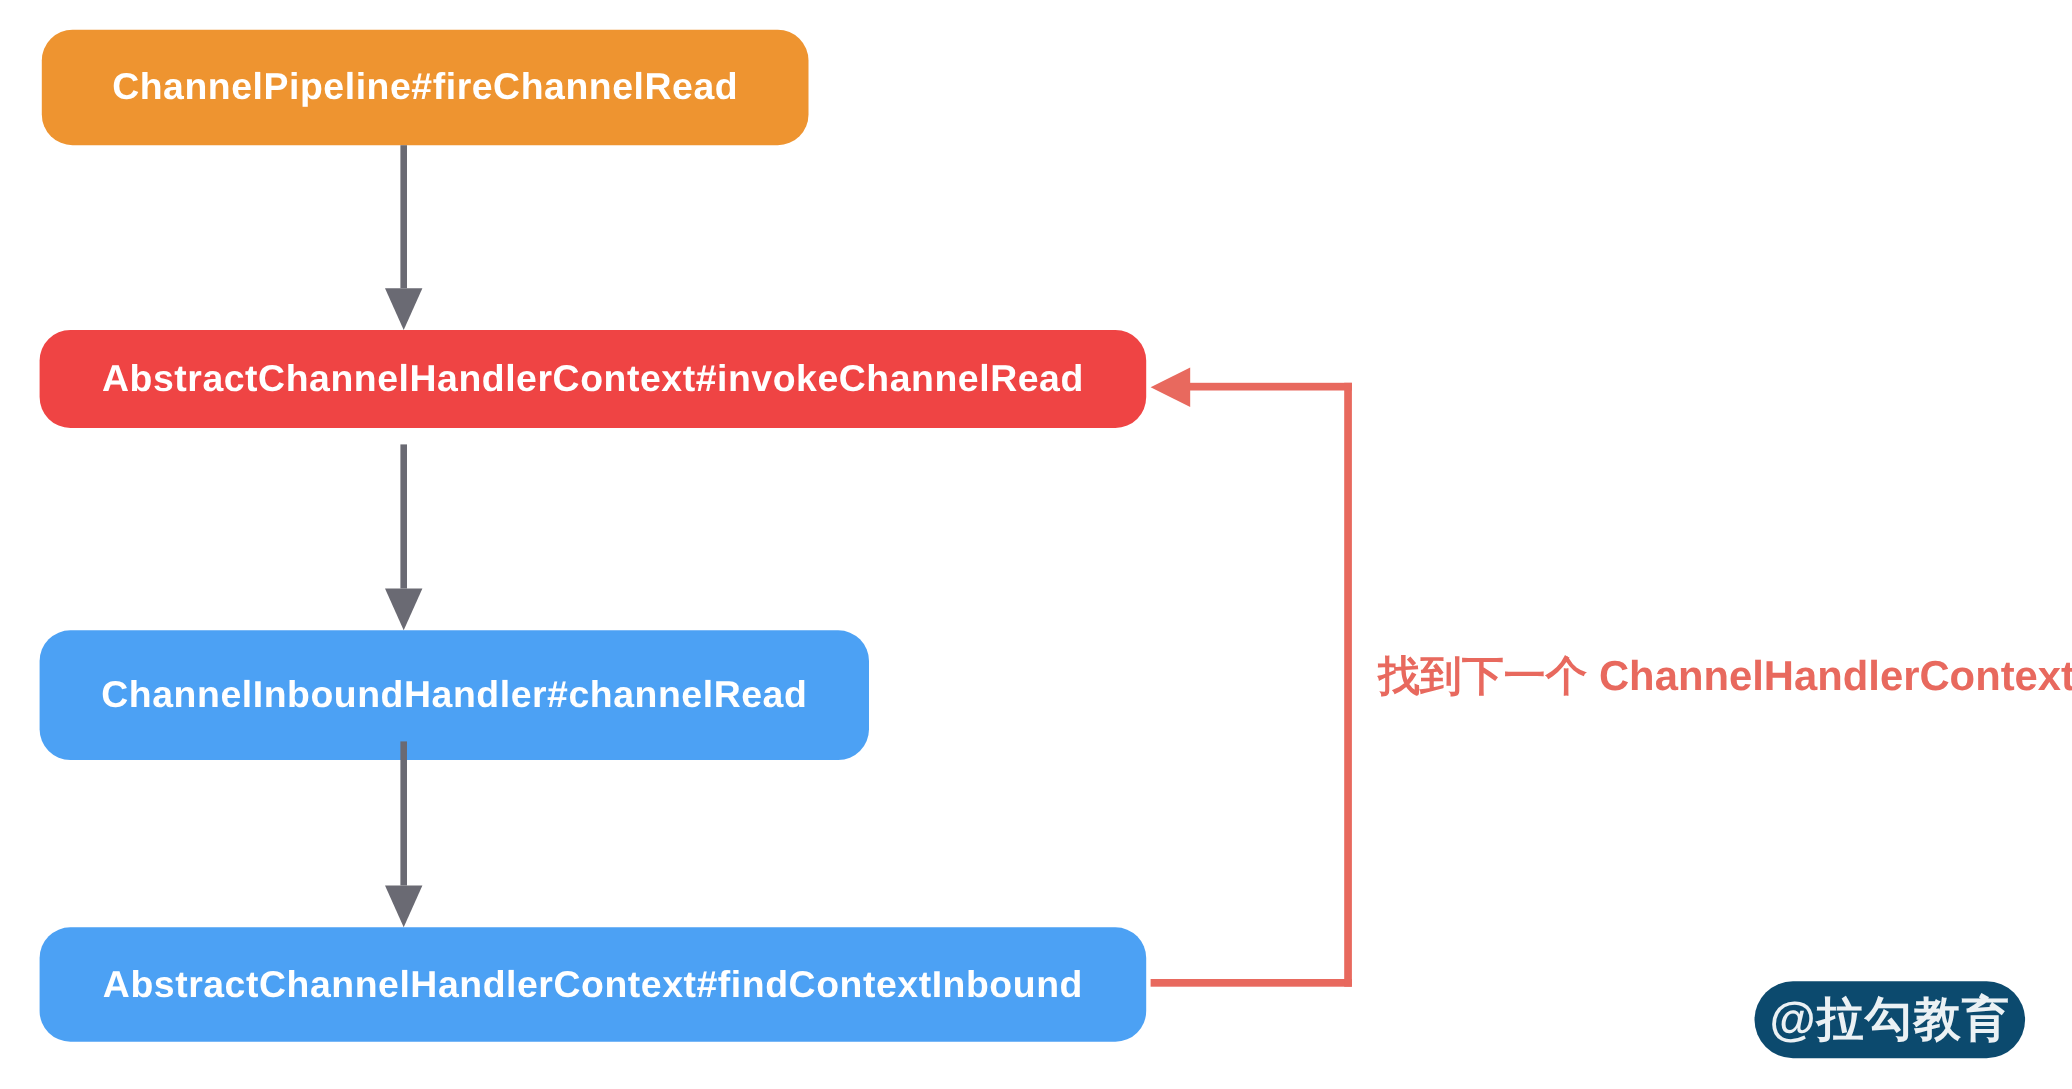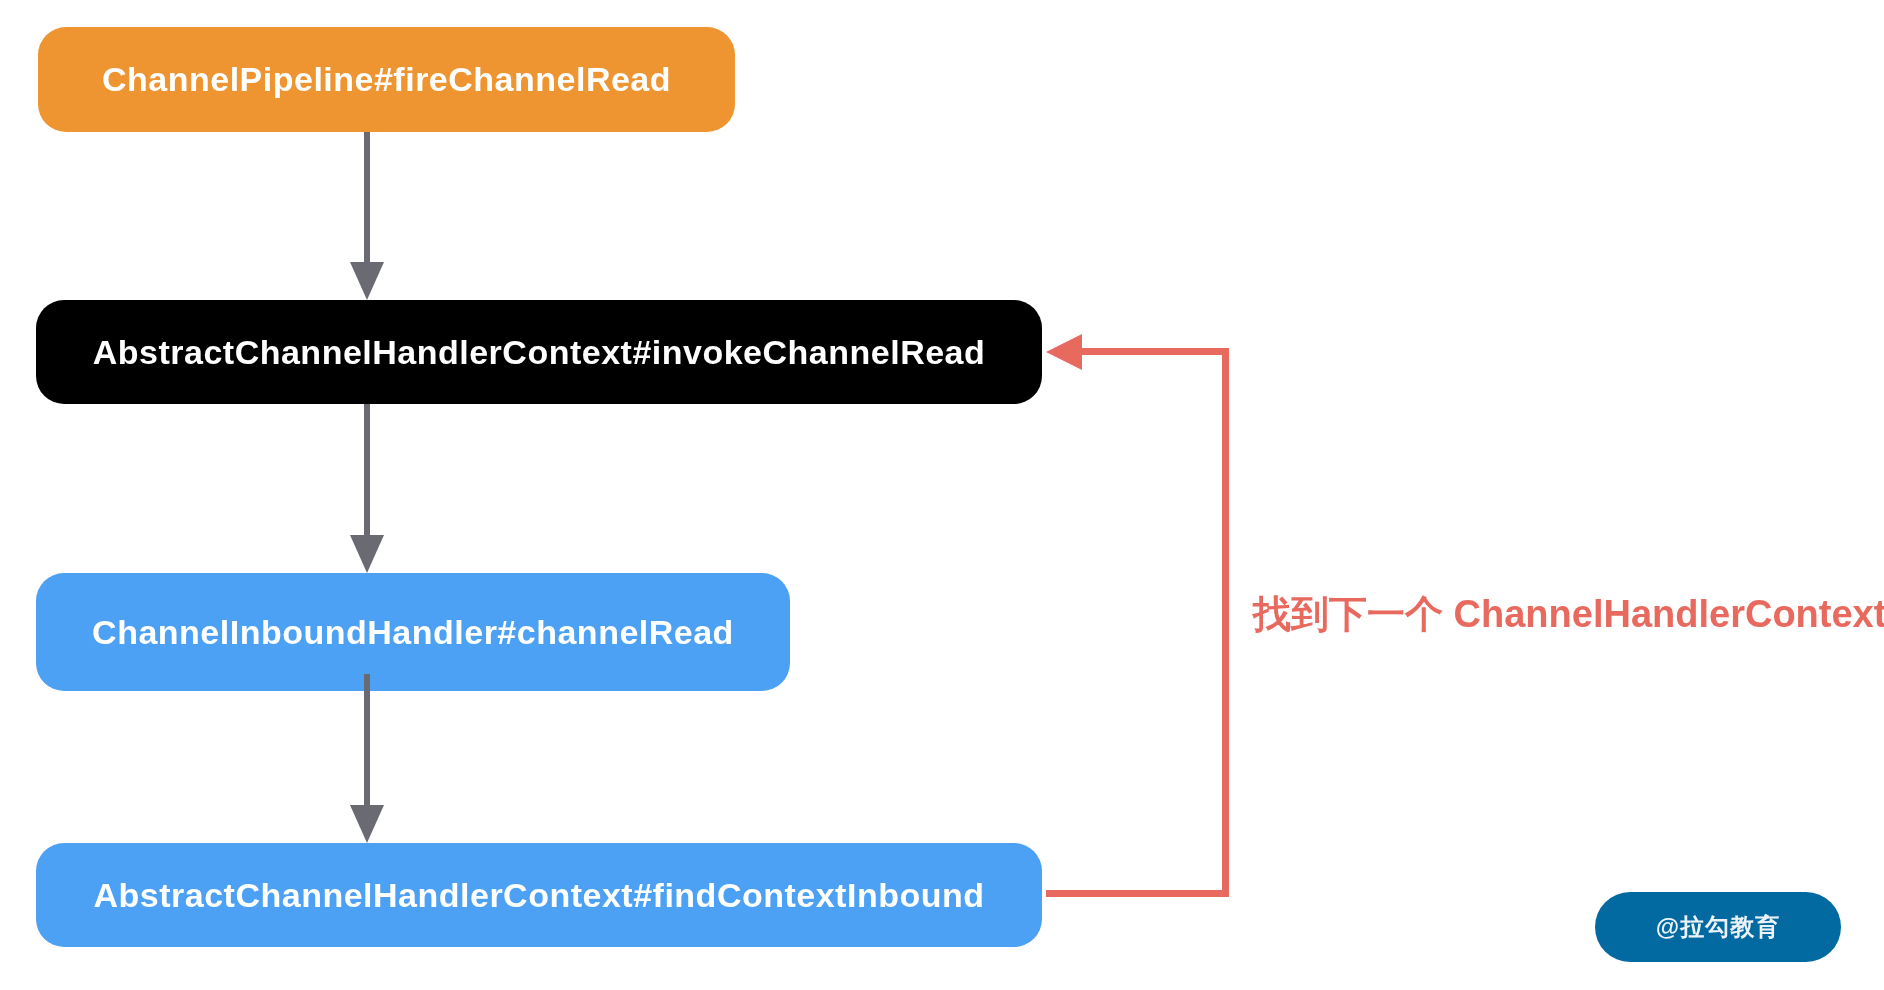--- a/index.html
+++ b/index.html
@@ -22,21 +22,21 @@
     display: flex;
     align-items: center;
     justify-content: center;
     color: #ffffff;
     font-size: 34px;
     font-weight: 600;
     letter-spacing: 0.5px;
     white-space: nowrap;
   }
   .node-1 { left: 38px;  top: 27px;  width: 697px;  height: 105px; background: #EE9430; }
-  .node-2 { left: 36px;  top: 300px; width: 1006px; height: 104px; background: #000000; }
+  .node-2 { left: 36px;  top: 300px; width: 1006px; height: 89px; background: #ef4444; }
   .node-3 { left: 36px;  top: 573px; width: 754px;  height: 118px; background: #4CA1F4; }
   .node-4 { left: 36px;  top: 843px; width: 1006px; height: 104px; background: #4CA1F4; }
 
   
   .v-shaft {
     position: absolute;
     left: 364px;
     width: 6px;
     background: #6A6A73;
   }
@@ -79,26 +79,26 @@
   }
 
   
   .watermark {
     position: absolute;
     left: 1595px;
     top: 892px;
     width: 246px;
     height: 70px;
     border-radius: 35px;
-    background: #0369a1;
+    background: #0c4a6e;
     color: rgba(255, 255, 255, 0.92);
     display: flex;
     align-items: center;
     justify-content: center;
-    font-size: 24px;
+    font-size: 43px;
     font-weight: 600;
     letter-spacing: 1px;
   }
 </style>
 </head>
 <body>
 
 <div class="canvas">
 
   <div class="node node-1">

